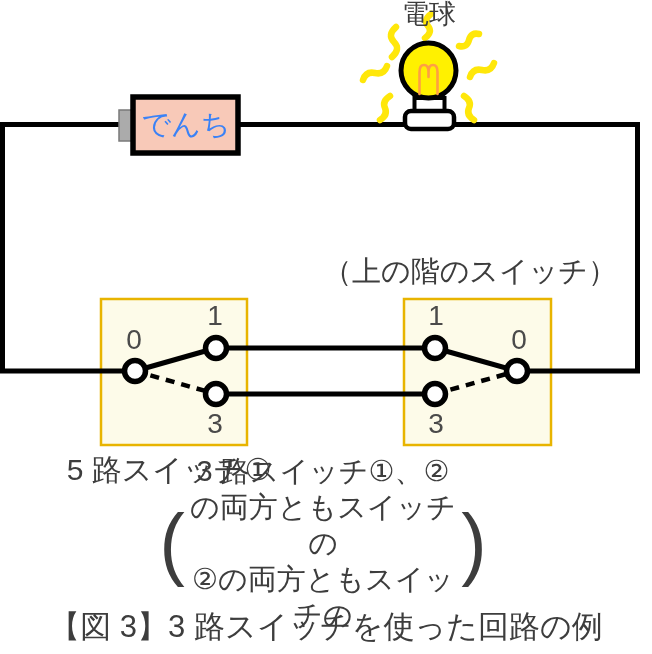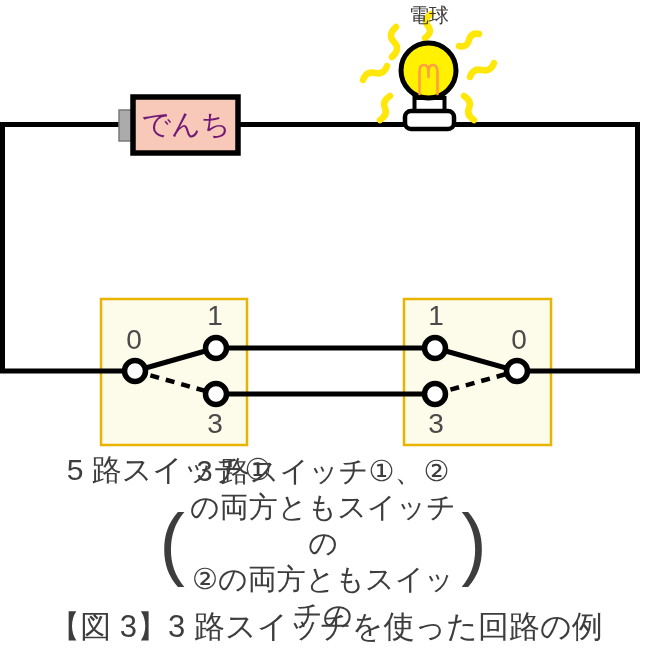--- a/index.html
+++ b/index.html
@@ -11,22 +11,22 @@
     overflow:hidden;
   }
   .canvas svg{position:absolute;left:0;top:0;}
   .lbl{
     position:absolute;
     transform:translate(-50%,-50%);
     white-space:nowrap;
     color:#3d3d3d;
     line-height:1.1;
   }
-  .lbl-bulb{font-size:20px;}
-  .lbl-battery{font-size:29px;color:#701a75;}
+  .lbl-bulb{font-size:27px;}
+  .lbl-battery{font-size:29px;color:#3b82f6;}
   .lbl-floor{font-size:29px;}
   .lbl-terminal{font-size:28px;color:#4a4a4a;}
   .lbl-switchname{font-size:30px;}
   .note{
     position:absolute;
     left:323px;top:543px;
     transform:translate(-50%,-50%);
     display:flex;
     align-items:center;
     color:#3d3d3d;
@@ -96,20 +96,21 @@
     <rect x="414.5" y="98" width="30" height="14" fill="#fff" stroke="#000" stroke-width="4"></rect>
     <rect x="405" y="111" width="49" height="18" rx="6" fill="#fff" stroke="#000" stroke-width="4.5"></rect>
     <circle cx="428.5" cy="70.5" r="27.5" stroke="#000" stroke-width="5" fill="#FFF100"></circle>
     <path d="M419.5,94 V72 Q419.5,65 424,65 Q428.5,65 428.5,72 V77 M428.5,72 Q428.5,65 433,65 Q437.5,65 437.5,72 V94" fill="none" stroke-width="2.6" stroke-linecap="round" stroke="#FF9F43"></path>
   </svg>
 
   <span class="lbl lbl-bulb" style="left:429px;top:15px;">電球</span>
 
   <span class="lbl lbl-battery" style="left:186px;top:125px;">でんち</span>
 
+  <span class="lbl lbl-floor" style="left:470px;top:272px;">（上の階のスイッチ）</span>
 
   <span class="lbl lbl-terminal" style="left:134px;top:340px;">0</span>
   <span class="lbl lbl-terminal" style="left:215px;top:316px;">1</span>
   <span class="lbl lbl-terminal" style="left:215px;top:424px;">3</span>
 
   <span class="lbl lbl-terminal" style="left:436px;top:316px;">1</span>
   <span class="lbl lbl-terminal" style="left:519px;top:340px;">0</span>
   <span class="lbl lbl-terminal" style="left:436px;top:424px;">3</span>
 
   <span class="lbl lbl-switchname" style="left:169px;top:469px;">5 路スイッチ①</span>

